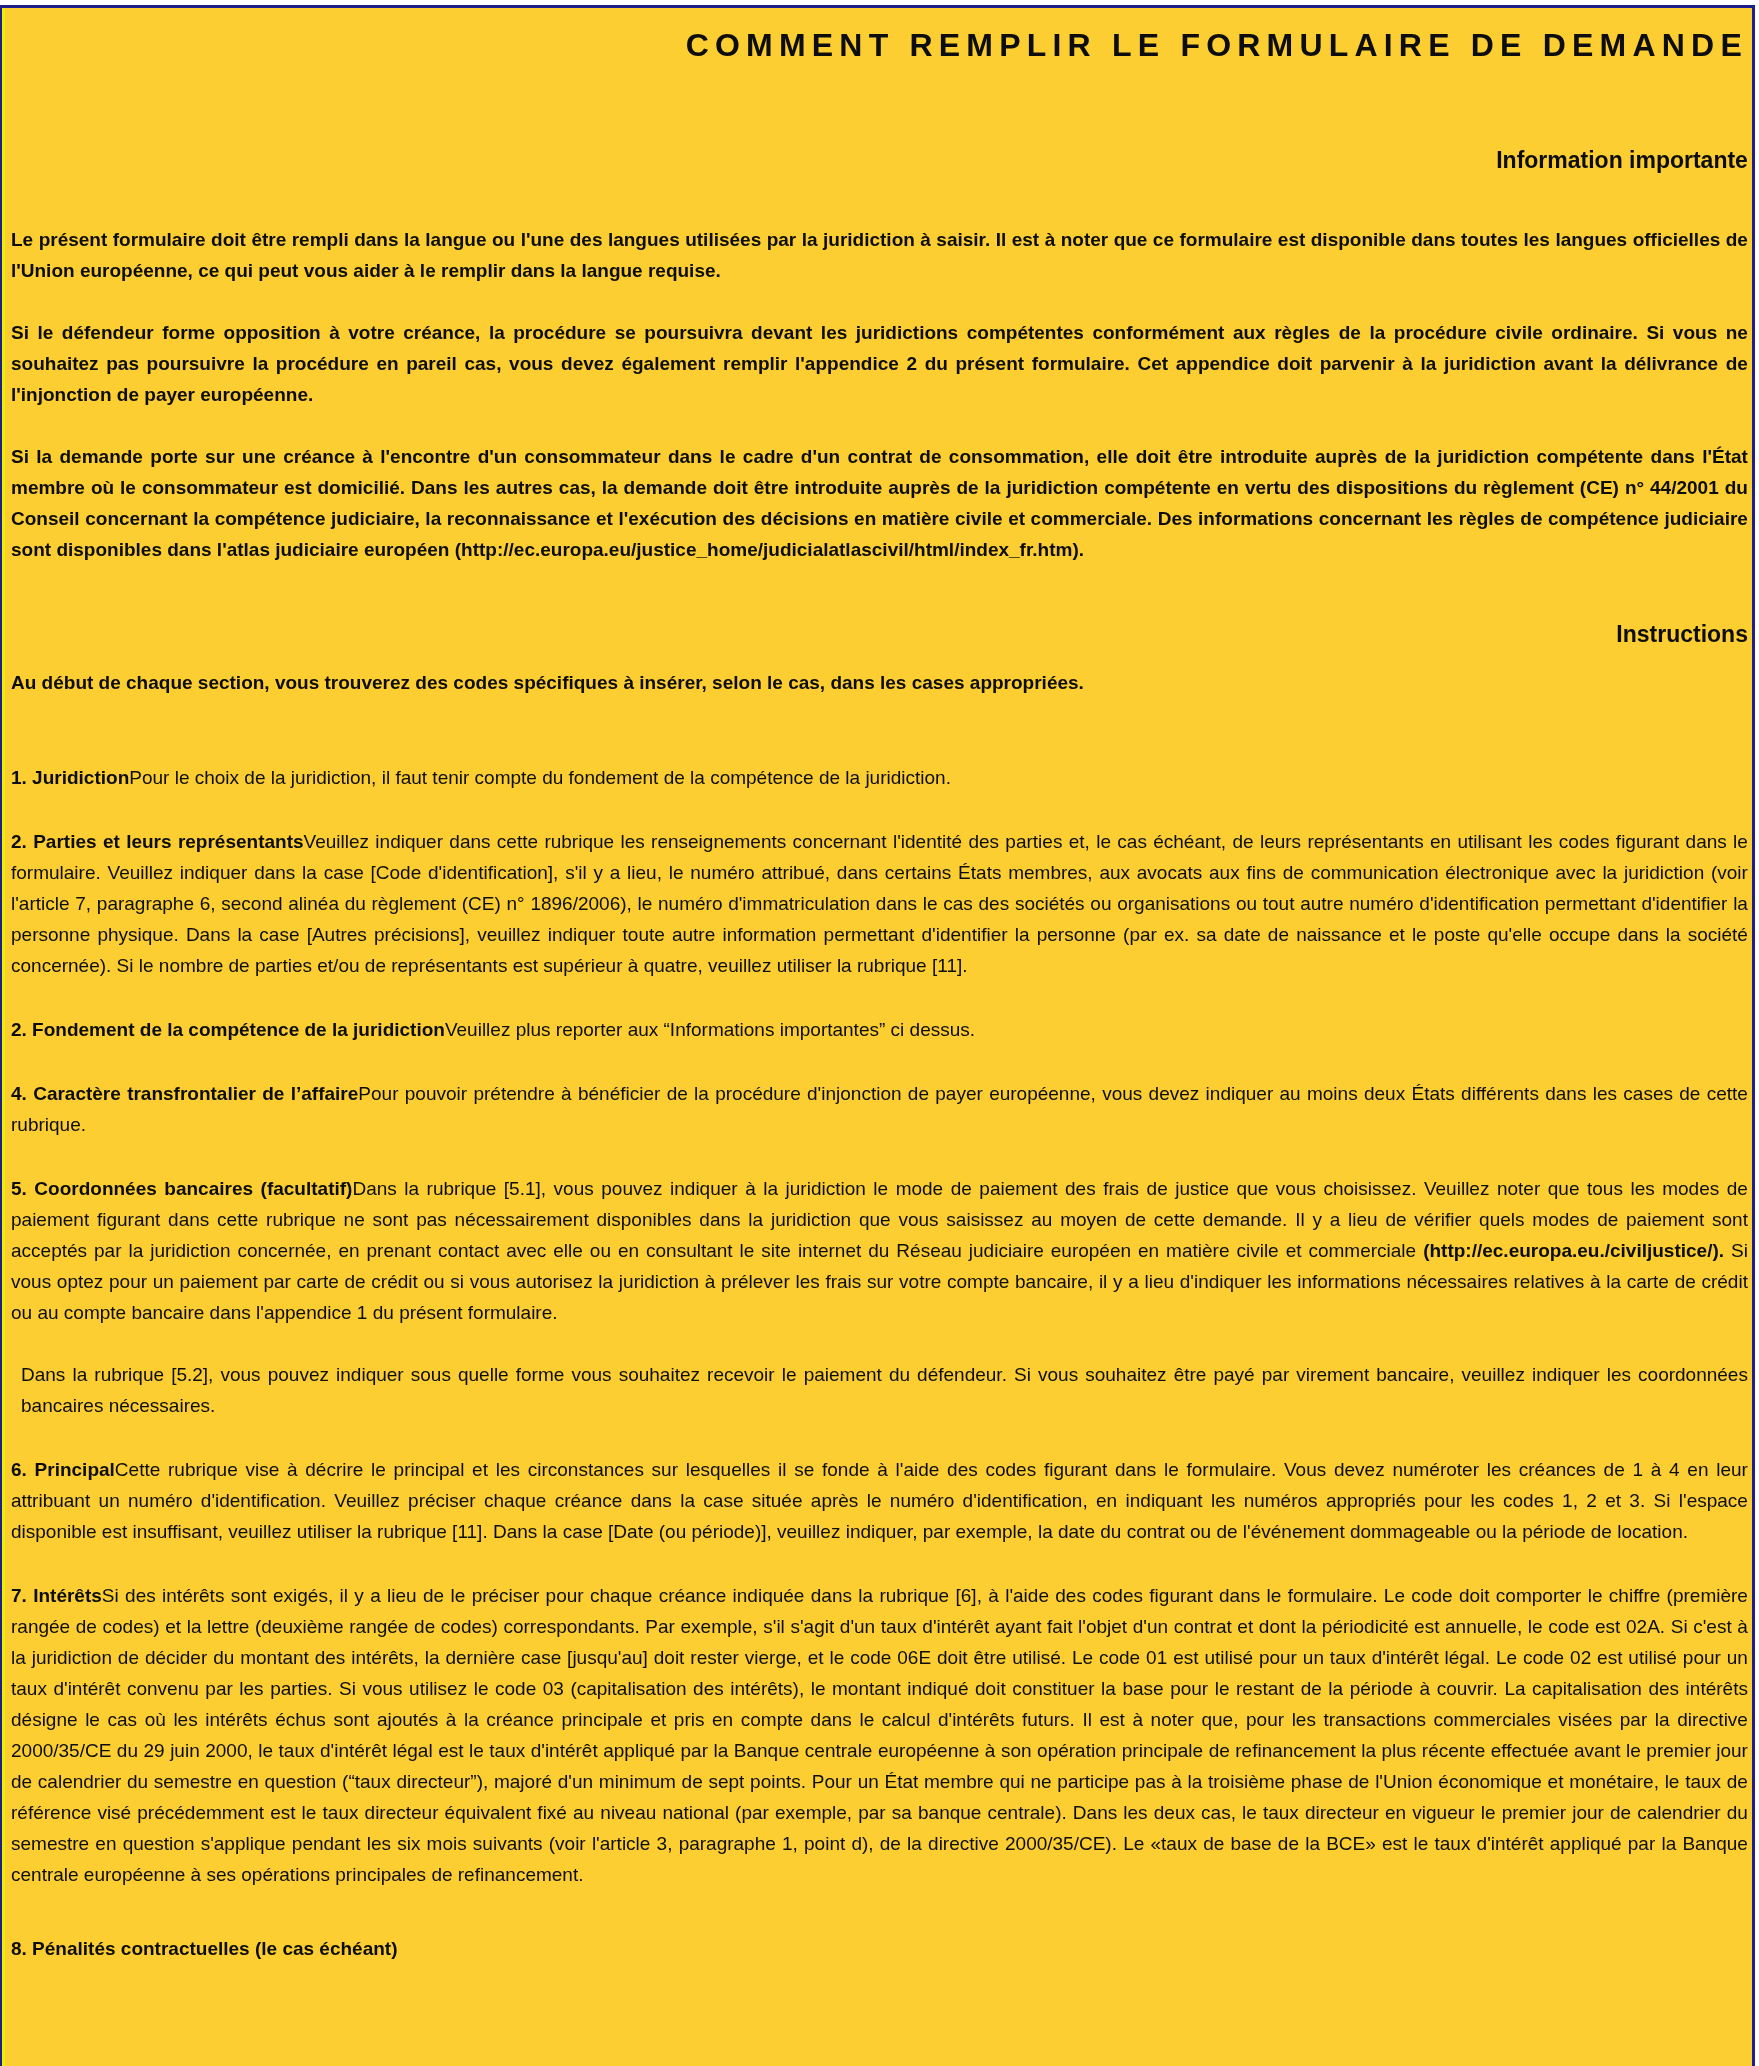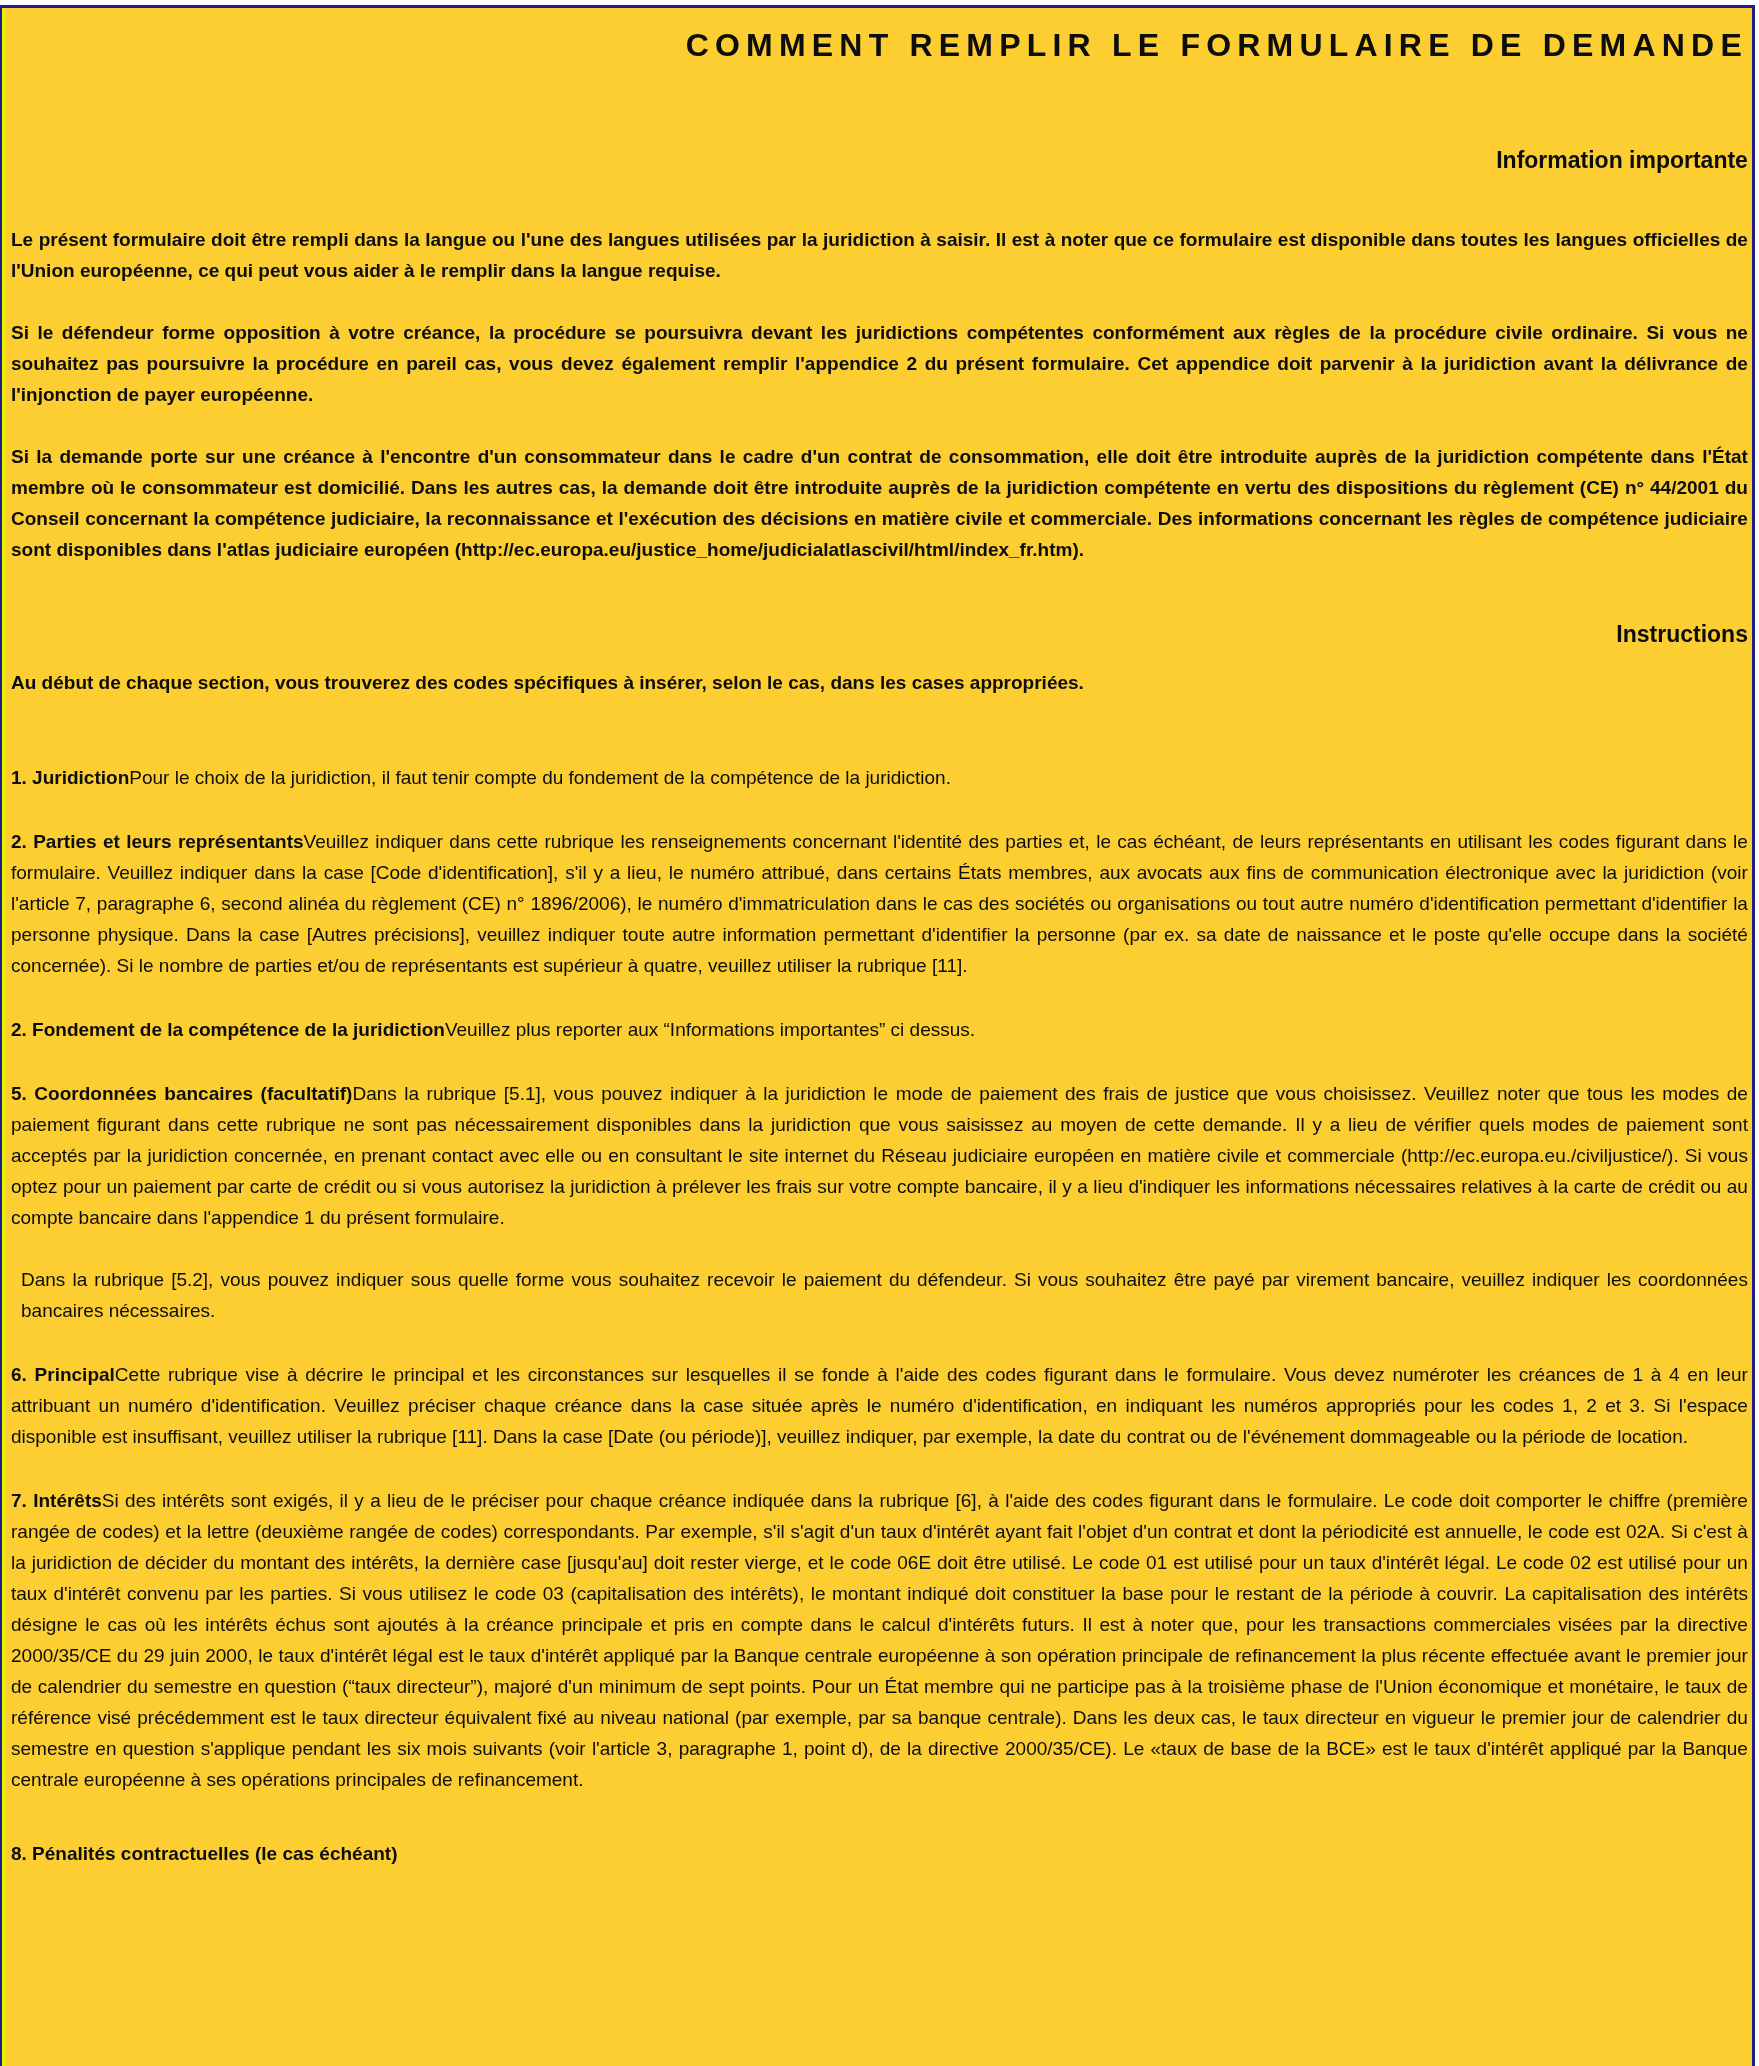--- a/index.html
+++ b/index.html
@@ -72,21 +72,21 @@
   .bold-p   { font-weight: bold; margin: 31px 0 0; }
   .first-p  { margin-top: 51px; }
   .intro    { font-weight: bold; margin: 20px 0 0; }
   .item     { margin: 33px 0 0; }
   .item-first { margin-top: 64px; }
   .item-cont  { margin-top: 31px; margin-left: 10px; }
   .item-last  { margin-top: 43px; }
   .lbl {
     font-weight: bold;
   }
-  .b { font-weight: normal; }
+  .b { font-weight: bold; }
 </style>
 </head>
 <body>
 
 <div class="page">
   <div class="content">
 
     <div class="title">COMMENT REMPLIR LE FORMULAIRE DE DEMANDE</div>
 
     <div class="h2 info-h">Information importante</div>
@@ -104,20 +104,23 @@
     </p>
 
     <p class="item">
       <span class="lbl">2. Parties et leurs représentants</span><span>Veuillez indiquer dans cette rubrique les renseignements concernant l'identité des parties et, le cas échéant, de leurs représentants en utilisant les codes figurant dans le formulaire. Veuillez indiquer dans la case [Code d'identification], s'il y a lieu, le numéro attribué, dans certains États membres, aux avocats aux fins de communication électronique avec la juridiction (voir l'article 7, paragraphe 6, second alinéa du règlement (CE) n° 1896/2006), le numéro d'immatriculation dans le cas des sociétés ou organisations ou tout autre numéro d'identification permettant d'identifier la personne physique. Dans la case [Autres précisions], veuillez indiquer toute autre information permettant d'identifier la personne (par ex. sa date de naissance et le poste qu'elle occupe dans la société concernée). Si le nombre de parties et/ou de représentants est supérieur à quatre, veuillez utiliser la rubrique [11].</span>
     </p>
 
     <p class="item">
       <span class="lbl">2. Fondement de la compétence de la juridiction</span><span>Veuillez plus reporter aux “Informations importantes” ci dessus.</span>
     </p>
 
+    <p class="item">
+      <span class="lbl">4. Caractère transfrontalier de l’affaire</span><span>Pour pouvoir prétendre à bénéficier de la procédure d'injonction de payer européenne, vous devez indiquer au moins deux États différents dans les cases de cette rubrique.</span>
+    </p>
 
     <p class="item">
       <span class="lbl">5. Coordonnées bancaires (facultatif)</span><span>Dans la rubrique [5.1], vous pouvez indiquer à la juridiction le mode de paiement des frais de justice que vous choisissez. Veuillez noter que tous les modes de paiement figurant dans cette rubrique ne sont pas nécessairement disponibles dans la juridiction que vous saisissez au moyen de cette demande. Il y a lieu de vérifier quels modes de paiement sont acceptés par la juridiction concernée, en prenant contact avec elle ou en consultant le site internet du Réseau judiciaire européen en matière civile et commerciale </span><span class="b">(http://ec.europa.eu./civiljustice/).</span><span> Si vous optez pour un paiement par carte de crédit ou si vous autorisez la juridiction à prélever les frais sur votre compte bancaire, il y a lieu d'indiquer les informations nécessaires relatives à la carte de crédit ou au compte bancaire dans l'appendice 1 du présent formulaire.</span>
     </p>
 
     <p class="item item-cont">Dans la rubrique [5.2], vous pouvez indiquer sous quelle forme vous souhaitez recevoir le paiement du défendeur. Si vous souhaitez être payé par virement bancaire, veuillez indiquer les coordonnées bancaires nécessaires.</p>
 
     <p class="item">
       <span class="lbl">6. Principal</span><span>Cette rubrique vise à décrire le principal et les circonstances sur lesquelles il se fonde à l'aide des codes figurant dans le formulaire. Vous devez numéroter les créances de 1 à 4 en leur attribuant un numéro d'identification. Veuillez préciser chaque créance dans la case située après le numéro d'identification, en indiquant les numéros appropriés pour les codes 1, 2 et 3. Si l'espace disponible est insuffisant, veuillez utiliser la rubrique [11]. Dans la case [Date (ou période)], veuillez indiquer, par exemple, la date du contrat ou de l'événement dommageable ou la période de location.</span>
     </p>

